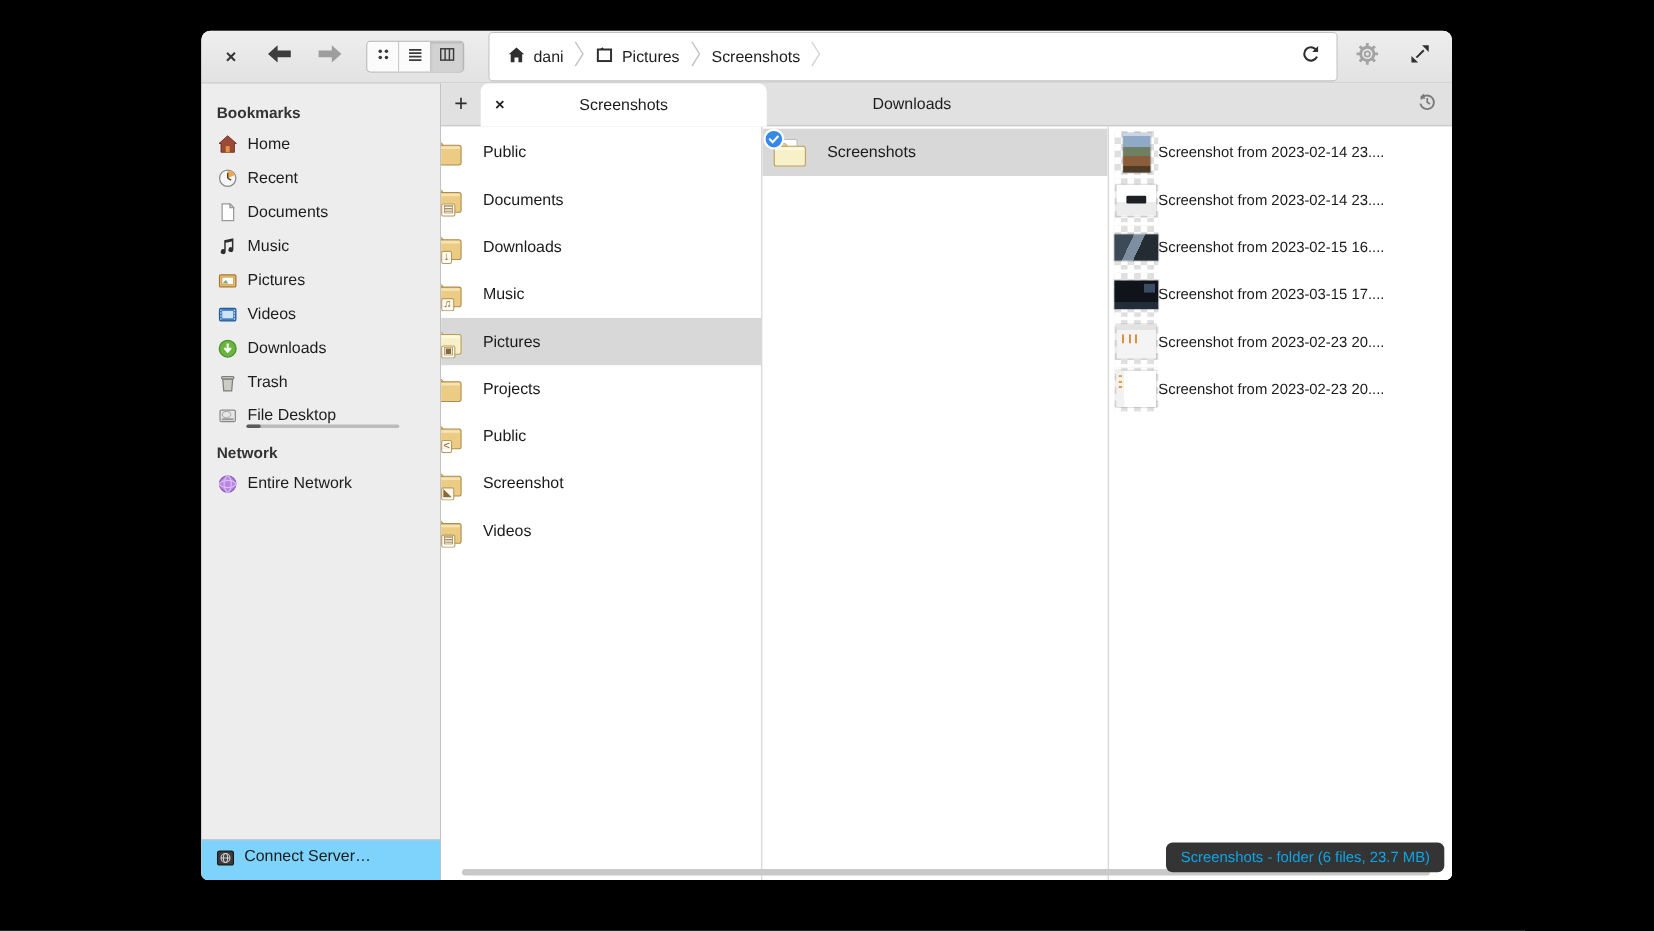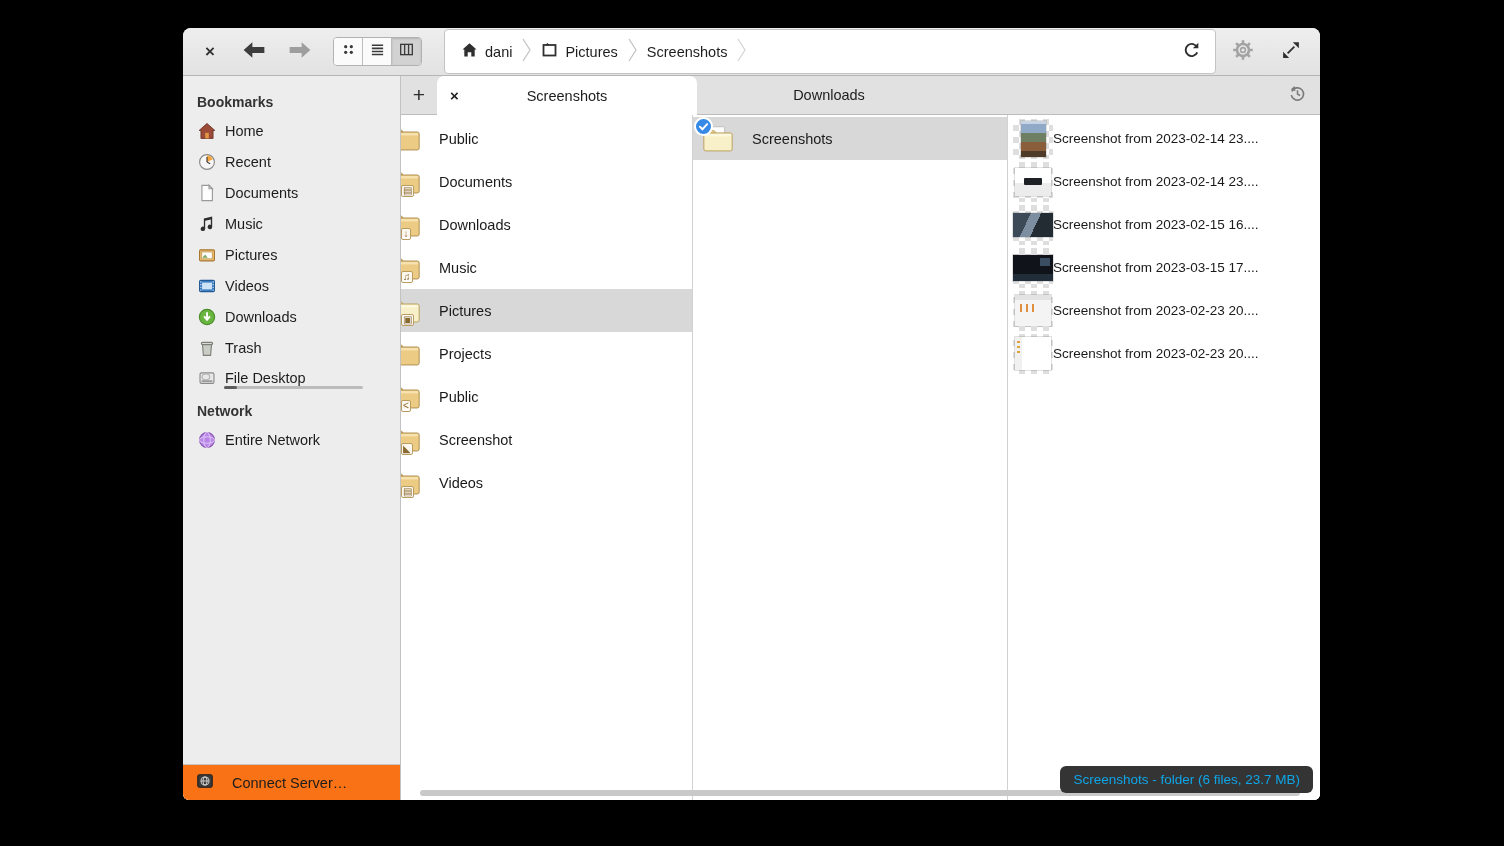--- a/index.html
+++ b/index.html
@@ -30,22 +30,22 @@
   .body { flex:1; display:flex; min-height:0; }
 
   
   .sidebar { width:218px; flex:0 0 218px; background:#ededed; border-right:1px solid #c2c2c2;
     display:flex; flex-direction:column; padding-top:9px; font-size:14.5px; color:#1c1c1c; }
   .sb-header { font-weight:bold; color:#333; font-size:14px; padding:9px 14px 5px; }
   .sb-item { display:flex; align-items:center; gap:9px; padding:6px 7px 6px 15px; min-height:31px; }
   .sb-item .ic { width:18px; height:18px; flex:0 0 18px; display:flex; align-items:center; justify-content:center; }
   .usage-track { height:3px; width:139px; background:#bcbcbc; border-radius:2px; margin:-3px 0 5px 41px; }
   .usage-fill { height:3px; width:9%; background:#5c5c5c; border-radius:2px; }
-  .connect { margin-top:auto; border-top:1px solid #c6c6c6; background:#f97316;
-    display:flex; align-items:center; gap:18px; padding:7px 13px; min-height:33px; font-size:14.5px; }
+  .connect { margin-top:auto; border-top:1px solid #c6c6c6; background:#7dd3fc;
+    display:flex; align-items:flex-start; gap:8px; padding:7px 13px; min-height:33px; font-size:14.5px; }
 
   
   .main { flex:1; display:flex; flex-direction:column; min-width:0; background:#fff; }
   .tabbar { height:39px; flex:0 0 39px; background:#e1e1e1; border-bottom:1px solid #bcbcbc; display:flex; align-items:stretch; }
   .tab-add { width:36px; display:flex; align-items:center; justify-content:center; font-size:21px; color:#2e2e2e; }
   .tab { display:flex; align-items:center; font-size:14.5px; color:#1c1c1c; }
   .tab.active { width:260px; background:#fff; border-radius:7px 7px 0 0; position:relative; margin-bottom:-1px; z-index:2; }
   .tab.active .tab-close { position:absolute; left:13px; top:0; bottom:0; display:flex; align-items:center; font-size:15px; font-weight:bold; color:#222; }
   .tab.active .tab-label { flex:1; text-align:center; }
   .tab.inactive { width:264px; justify-content:center; }

